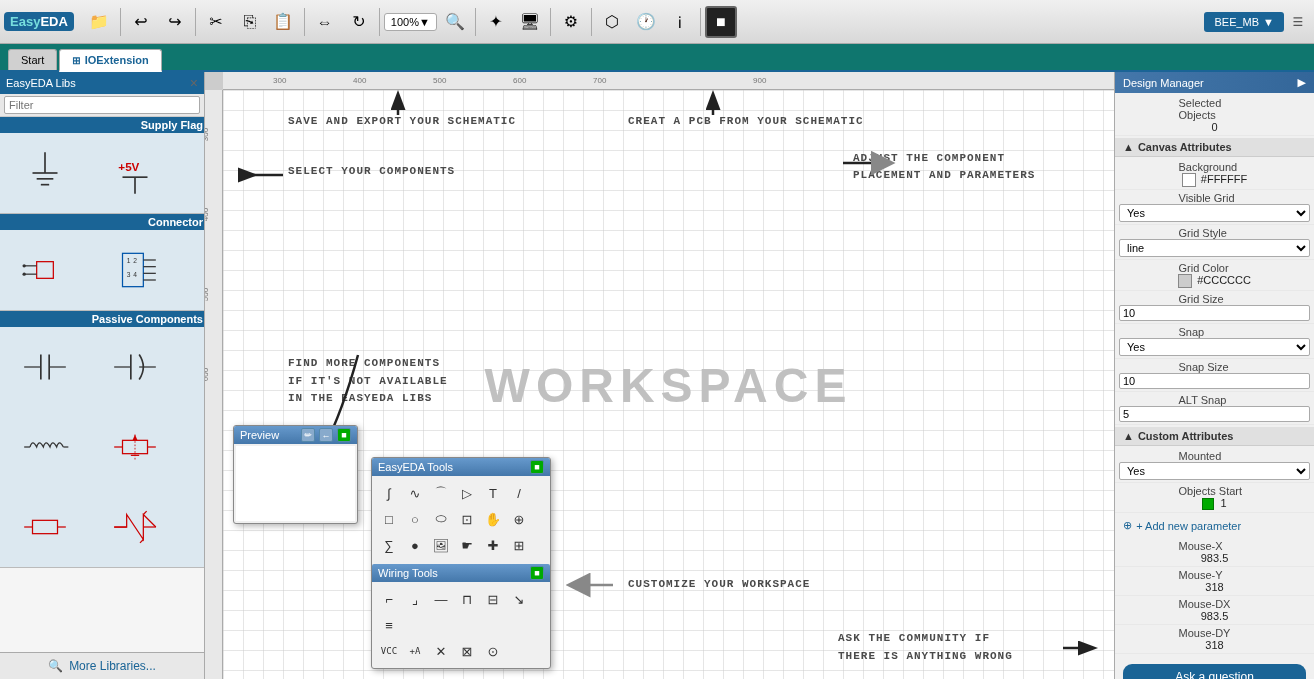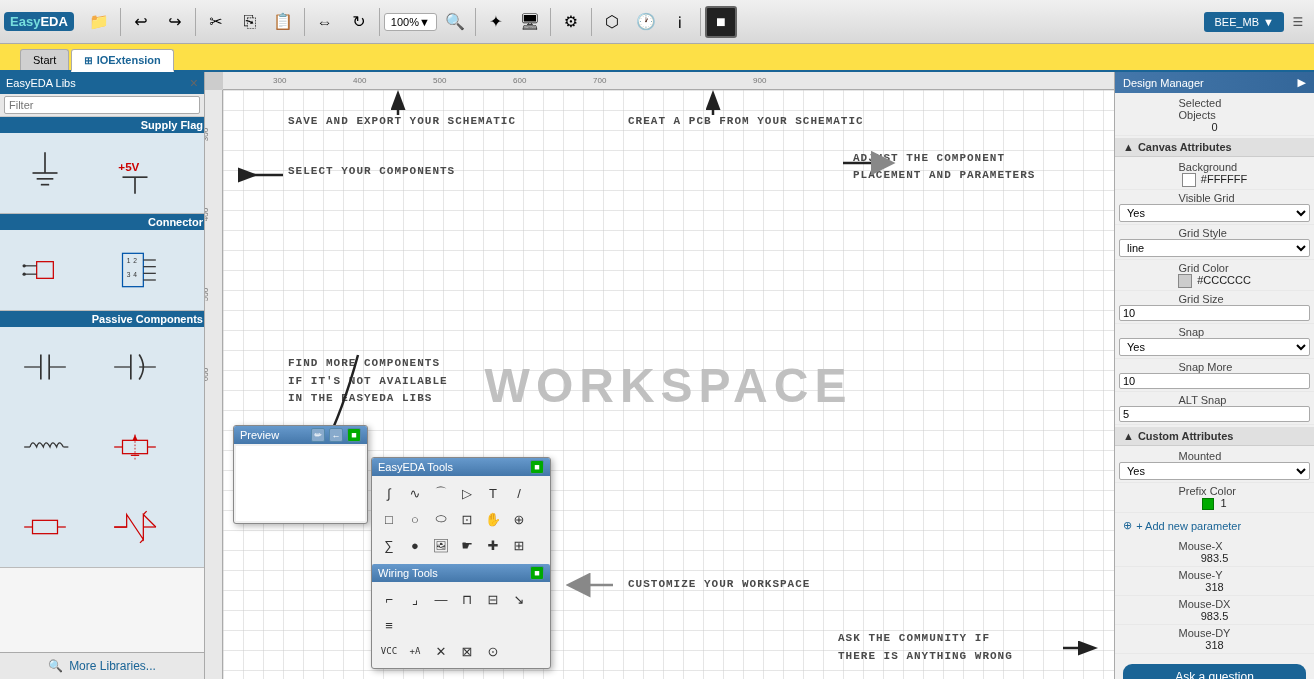--- a/index.html
+++ b/index.html
@@ -10,21 +10,21 @@
     .logo { display: flex; align-items: center; background: #1a6496; border-radius: 4px; padding: 2px 6px; color: white; font-size: 13px; font-weight: bold; margin-right: 8px; text-align: center; }
     .logo span.easy { color: #7dd; }
     .logo span.eda { color: white; }
     .tb-btn { width: 32px; height: 32px; display: flex; align-items: center; justify-content: center; border: 1px solid transparent; border-radius: 3px; cursor: pointer; background: transparent; font-size: 16px; }
     .tb-sep { width: 1px; height: 28px; background: #aaa; margin: 0 2px; }
     .tb-zoom { display: flex; align-items: center; border: 1px solid #aaa; border-radius: 3px; background: white; padding: 2px 6px; font-size: 11px; cursor: pointer; }
     .user-btn { margin-left: auto; background: #1a6496; color: white; border: none; border-radius: 3px; padding: 4px 10px; cursor: pointer; font-size: 11px; display: flex; align-items: center; gap: 4px; }
     .settings-icon-btn { width: 24px; height: 24px; display: flex; align-items: center; justify-content: center; cursor: pointer; color: #555; }
 
     
-    #tabbar { display: flex; align-items: flex-end; background: #fde047; height: 28px; border-bottom: 2px solid #1a6496; padding-left: 20px; }
+    #tabbar { display: flex; align-items: flex-end; background: #0f766e; height: 28px; border-bottom: 2px solid #1a6496; padding-left: 8px; }
     .tab { padding: 4px 12px; border: 1px solid #aaa; border-bottom: none; border-radius: 3px 3px 0 0; cursor: pointer; font-size: 11px; background: #d0d0d0; margin-right: 2px; }
     .tab.active { background: white; border-color: #aaa; border-bottom: 2px solid white; margin-bottom: -2px; color: #1a6496; font-weight: bold; }
 
     
     #main { display: flex; height: calc(679px - 72px); }
 
     
     #sidebar { width: 205px; background: #f5f5f5; border-right: 1px solid #aaa; display: flex; flex-direction: column; overflow: hidden; }
     .sidebar-header { display: flex; align-items: center; justify-content: space-between; padding: 3px 6px; background: #1a6496; color: white; font-size: 11px; }
     .filter-row { display: flex; align-items: center; padding: 2px 4px; background: #e8e8e8; border-bottom: 1px solid #ccc; }
@@ -330,21 +330,21 @@
 
         <line x1="620" y1="73" x2="660" y2="73" stroke="#222" stroke-width="2.5" marker-end="url(#arrow-gray)"></line>
 
         <path d="M135 265 Q120 320 100 360 Q80 400 60 420" stroke="#222" fill="none" stroke-width="2.5" marker-end="url(#arrow-black)"></path>
 
         <line x1="390" y1="495" x2="355" y2="495" stroke="#888" stroke-width="2.5" marker-end="url(#arrow-gray)"></line>
 
         <line x1="840" y1="558" x2="870" y2="558" stroke="#222" stroke-width="2.5" marker-end="url(#arrow-black)"></line>
       </svg>
 
-      <div class="float-panel preview-panel" style="position:absolute;bottom:155px;left:10px;width:135px;">
+      <div class="float-panel preview-panel" style="position:absolute;bottom:155px;left:10px;width:125px;">
         <div class="panel-header">
           <span>Preview</span>
           <span style="display:flex;gap:2px;">
             <span class="panel-header-btn">✏</span>
             <span class="panel-header-btn">←</span>
             <span class="panel-header-btn" style="background:#00aa00;">■</span>
           </span>
         </div>
         <div style="background:white;height:75px;margin:2px;"></div>
       </div>
@@ -458,21 +458,21 @@
         <input class="prop-input" value="10" style="">
       </div>
       <div class="prop-row">
         <span class="prop-label">Snap</span>
         <select class="prop-select">
           <option>Yes</option>
           <option>No</option>
         </select>
       </div>
       <div class="prop-row">
-        <span class="prop-label">Snap More</span>
+        <span class="prop-label">Snap Size</span>
         <input class="prop-input" value="10" style="">
       </div>
       <div class="prop-row">
         <span class="prop-label">ALT Snap</span>
         <input class="prop-input" value="5" style="">
       </div>
     </div>
 
     <div class="prop-section-title">
       <span>▲</span>
@@ -480,21 +480,21 @@
     </div>
     <div class="prop-section">
       <div class="prop-row">
         <span class="prop-label">Mounted</span>
         <select class="prop-select">
           <option>Yes</option>
           <option>No</option>
         </select>
       </div>
       <div class="prop-row">
-        <span class="prop-label">Prefix Color</span>
+        <span class="prop-label">Objects Start</span>
         <span class="prop-value">
           <span class="prefix-color"></span>
           <span>1</span>
         </span>
       </div>
     </div>
 
     <div class="add-param-btn">
       <span>⊕</span>
       <span>+ Add new parameter</span>

